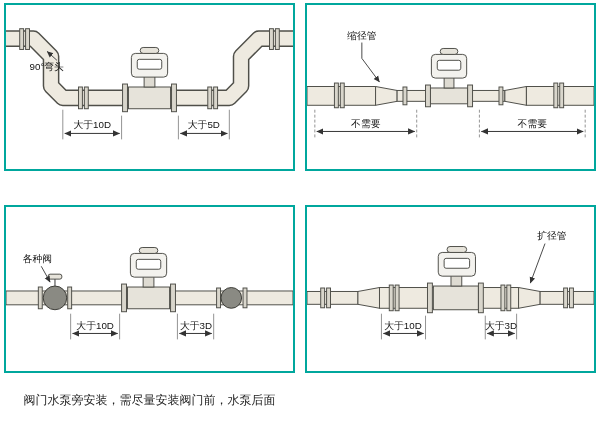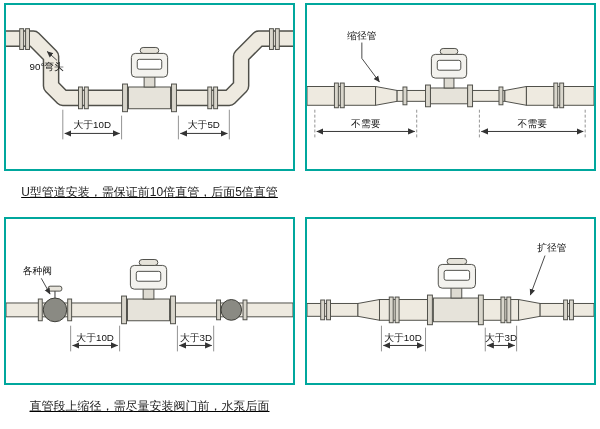--- a/index.html
+++ b/index.html
@@ -2,21 +2,21 @@
 <html style="--panel-border: #00a79d; --pipe-fill: #eeeae0;"><head>
 <meta charset="utf-8">
 <style>
   html,body{margin:0;padding:0;background:#fff;font-family:"Liberation Sans","DejaVu Sans",sans-serif;}
   .board{
     width:600px;height:429px;box-sizing:border-box;
     padding:3px 4px 0 4px;
     display:grid;grid-template-columns:1fr 1fr;grid-template-rows:auto auto;
     column-gap:10px;row-gap:2px;background:#fff;
   }
-  .cell{display:flex;flex-direction:column;min-width:0;text-decoration:underline;}
+  .cell{display:flex;flex-direction:column;min-width:0;}
   .panel{
     border:2px solid var(--panel-border,#00a79d);
     height:168px;box-sizing:border-box;background:#fff;overflow:hidden;
   }
   svg.diag{display:block;width:100%;height:100%;}
   .caption{
     flex:1;display:flex;flex-direction:column;align-items:center;justify-content:center;
     font-size:12px;color:#222;line-height:16px;text-align:center;padding:3px 2px 5px 2px;
   }
   
@@ -87,23 +87,20 @@
           <text class="dim-text" x="88" y="125" text-anchor="middle">大于10D</text>
         </g>
         <g>
           <line class="ext" x1="176" y1="112" x2="176" y2="136"></line>
           <line class="ext" x1="228" y1="106" x2="228" y2="136"></line>
           <line class="dl" x1="178" y1="130" x2="226" y2="130" marker-start="url(#arr)" marker-end="url(#arr)"></line>
           <text class="dim-text" x="202" y="125" text-anchor="middle">大于5D</text>
         </g>
       </svg>
     </div>
-    <div class="caption">
-      <div>U型管道安装，需保证前10倍直管，后面5倍直管</div>
-    </div>
   </div>
 
   <div class="cell">
     <div class="panel">
       <svg class="diag" viewBox="0 0 293 166" preserveAspectRatio="none">
         <g>
           <rect class="pp" x="0" y="82.5" width="70" height="19"></rect>
           <polygon class="pp" points="70,82.5 92,86.5 92,97.5 70,101.5"></polygon>
           <rect class="pp" x="92" y="86.5" width="110" height="11"></rect>
           <polygon class="pp" points="202,86.5 224,82.5 224,101.5 202,97.5"></polygon>
@@ -185,21 +182,21 @@
         </g>
         <g>
           <line class="ext" x1="175" y1="108" x2="175" y2="134"></line>
           <line class="ext" x1="212" y1="108" x2="212" y2="134"></line>
           <line class="dl" x1="177" y1="128" x2="210" y2="128" marker-start="url(#arr)" marker-end="url(#arr)"></line>
           <text class="dim-text" x="194" y="123" text-anchor="middle">大于3D</text>
         </g>
       </svg>
     </div>
     <div class="caption">
-      <div>直管段上缩径，需尽量安装阀门前，水泵后面</div>
+      <div>阀门水泵旁安装，需尽量安装阀门前，水泵后面</div>
     </div>
   </div>
 
   <div class="cell">
     <div class="panel">
       <svg class="diag" viewBox="0 0 293 166" preserveAspectRatio="none">
         <g>
           <rect class="pp" x="0" y="85.5" width="52" height="13"></rect>
           <polygon class="pp" points="52,85.5 74,81.5 74,102.5 52,98.5"></polygon>
           <rect class="pp" x="74" y="81.5" width="142" height="21"></rect>

